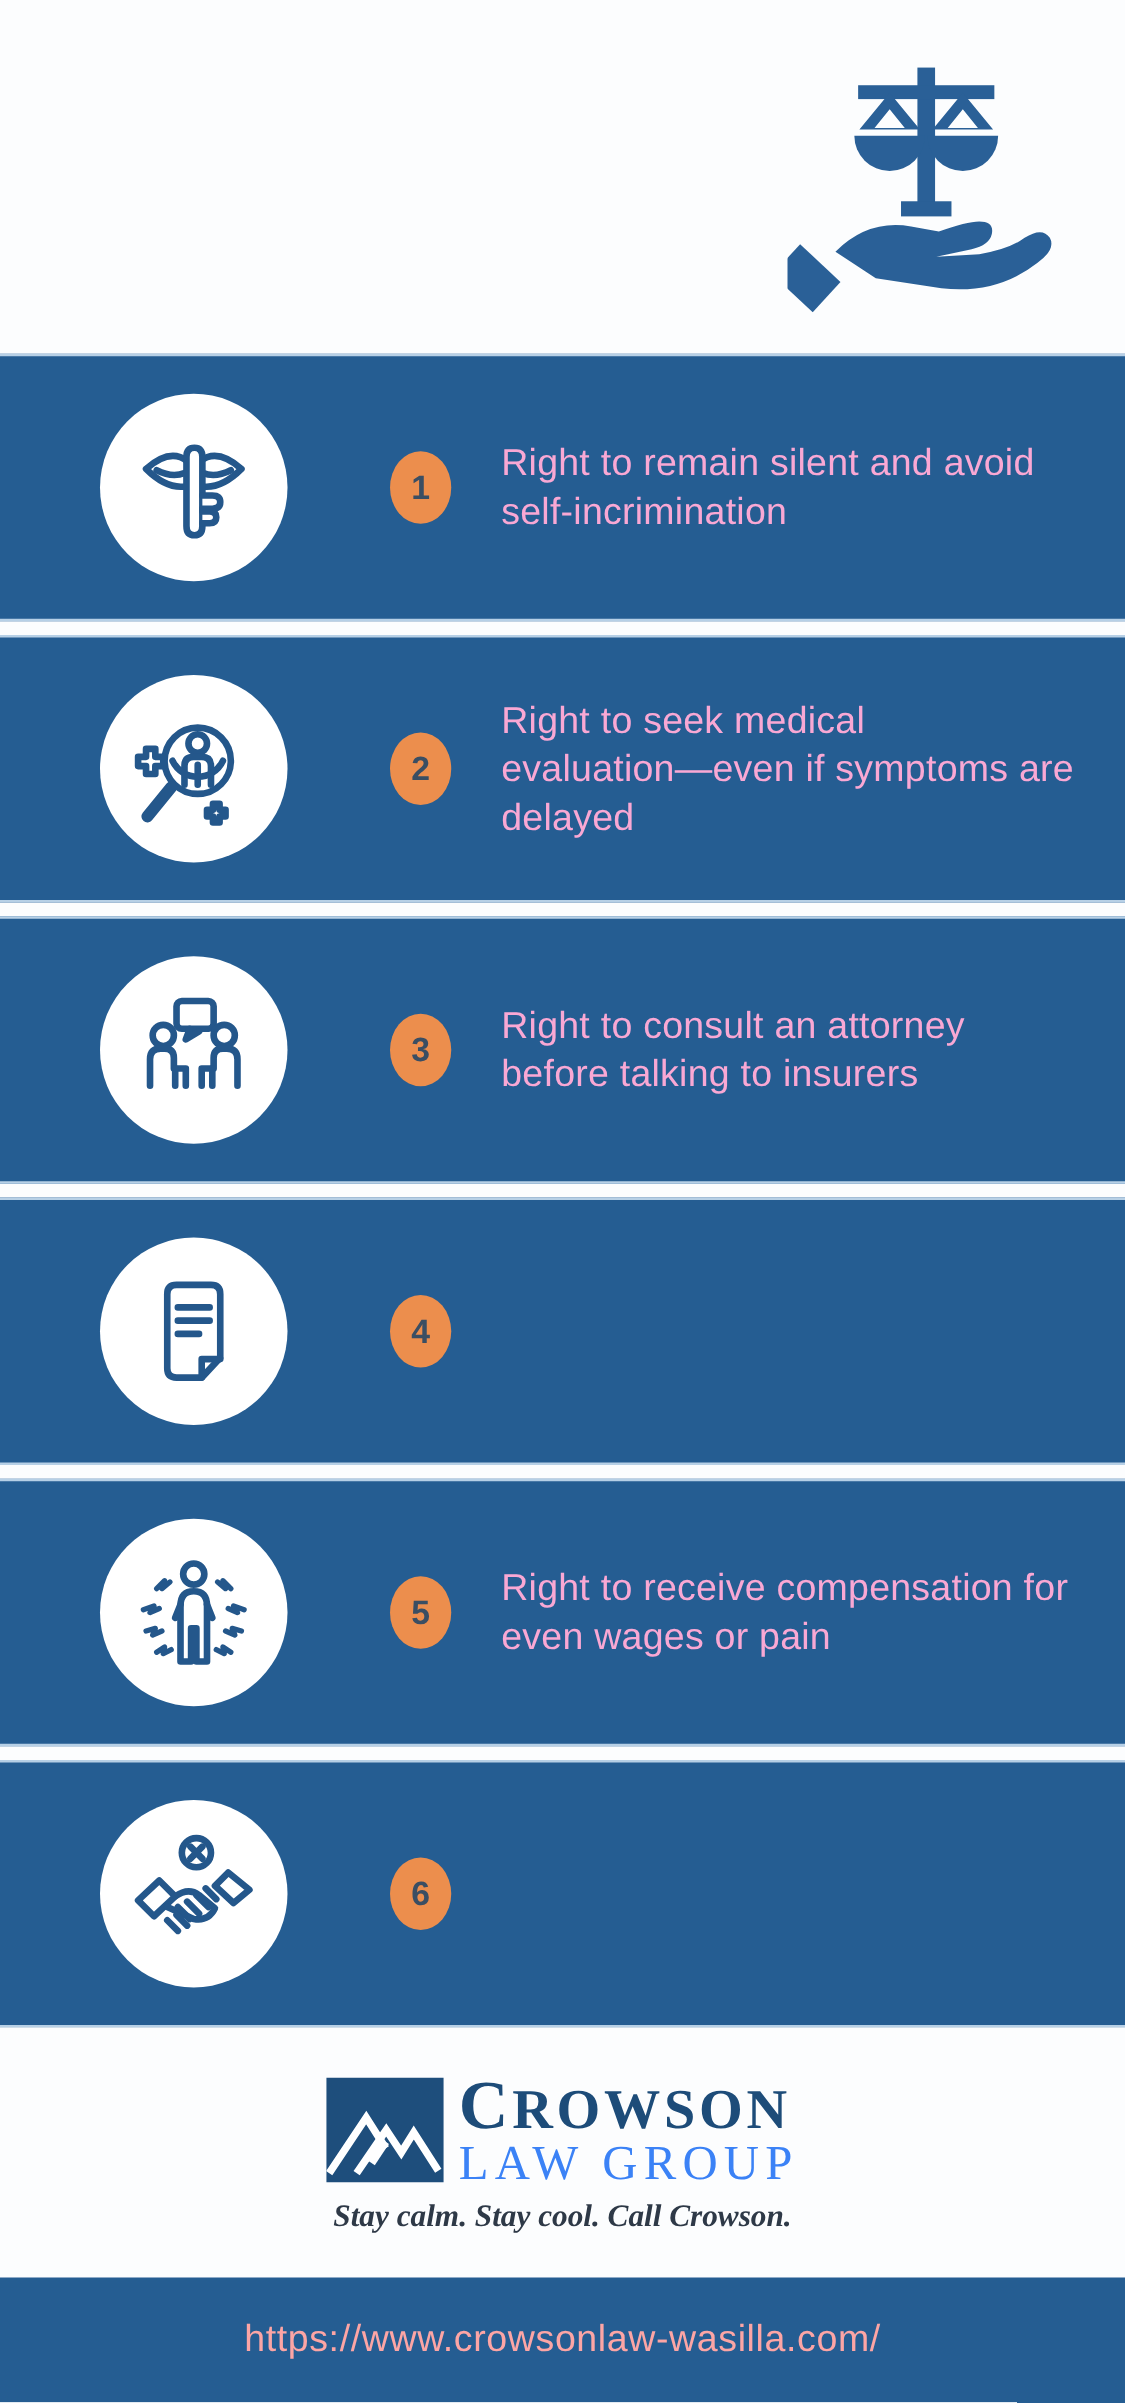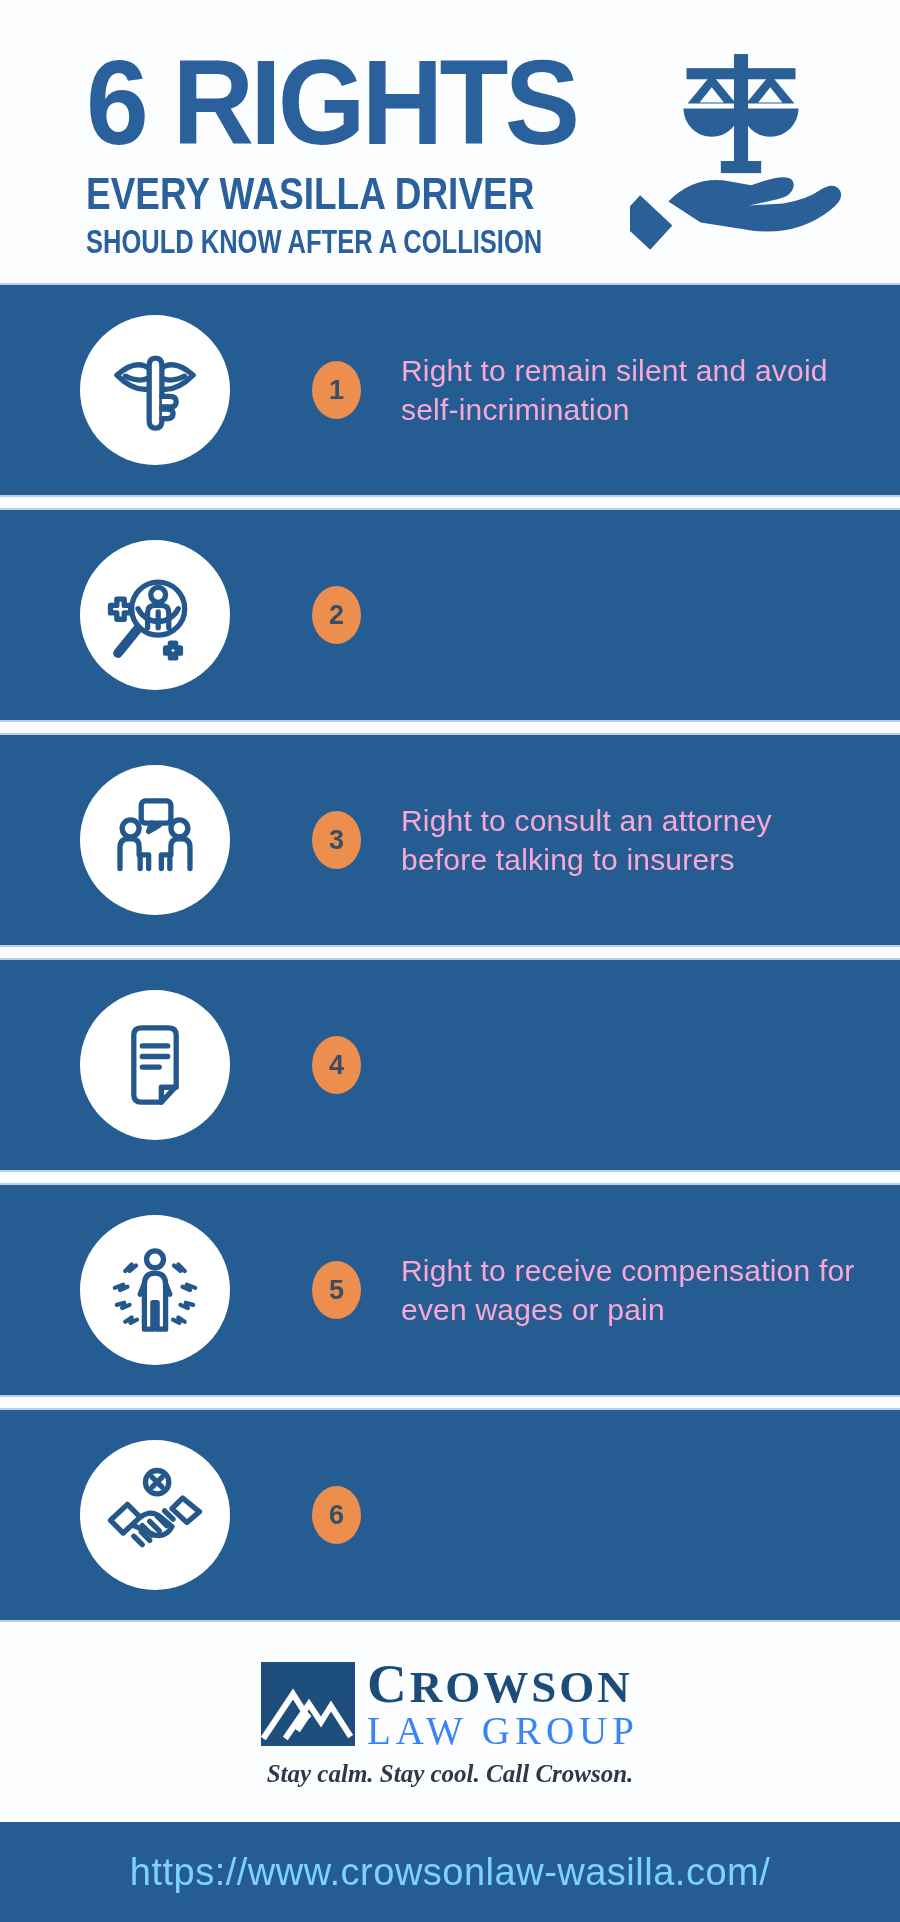--- a/index.html
+++ b/index.html
@@ -57,35 +57,30 @@
   .logo-name::first-letter{font-size:55px;}
   .logo-sub{color:#3b82f6;font-size:39px;line-height:1.05;letter-spacing:5px;font-weight:500;}
   .tagline{
     margin-top:9px;font-family:"Liberation Serif",serif;font-style:italic;font-weight:700;
     color:#2e3947;font-size:25px;
   }
   .footer-bar{
     position:absolute;top:1822px;left:0;width:900px;height:100px;background:#255d92;
     display:flex;align-items:center;justify-content:center;
   }
-  .url{color:#7dd3fc;font-size:38px;letter-spacing:.5px;}
+  .url{color:#fca5a5;font-size:30px;letter-spacing:.5px;}
   
   .licon{stroke:#24578b;fill:none;stroke-width:5;stroke-linecap:round;stroke-linejoin:round;}
 </style>
 </head>
 <body>
 
 <div class="page">
 
   <div class="header">
-    <div class="header-text">
-      <h1 class="title">6 RIGHTS</h1>
-      <div class="sub1">EVERY WASILLA DRIVER</div>
-      <div class="sub2">SHOULD KNOW AFTER A COLLISION</div>
-    </div>
     <div class="header-icon">
       <svg viewBox="0 0 220 200">
         <g fill="#2a6097">
           <rect x="103" y="6" width="14" height="110"></rect>
           <rect x="56" y="20" width="108" height="11"></rect>
           <rect x="90" y="112" width="40" height="12"></rect>
           <path d="M57 55 L105 55 L81 26 Z M69 54 L93 54 L81 39 Z" fill-rule="evenodd"></path>
           <path d="M115 55 L163 55 L139 26 Z M127 54 L151 54 L139 39 Z" fill-rule="evenodd"></path>
           <path d="M53 60 A28 28 0 0 0 109 60 Z"></path>
           <path d="M111 60 A28 28 0 0 0 167 60 Z"></path>
@@ -128,20 +123,23 @@
             <path d="M34 44 A21 21 0 0 0 72 44"></path>
             <path stroke-width="9" d="M33 64 L15 86"></path>
             <path d="M8 41 h6 v-6 h7 v6 h6 v7 h-6 v6 h-7 v-6 h-6 z"></path>
             <path d="M60 81 h4.5 v-4.5 h5 v4.5 h4.5 v5 h-4.5 v4.5 h-5 v-4.5 h-4.5 z"></path>
           </g>
         </svg>
       </div>
       <div class="badge">
         <span>2</span>
       </div>
+      <div class="rtext">Right to seek medical
+evaluation—even if symptoms are
+delayed</div>
     </div>
 
     <div class="row">
       <div class="circle">
         <svg viewBox="0 0 100 100">
           <g class="licon">
             <rect x="37" y="13" width="28" height="21" rx="4"></rect>
             <path d="M47 34 L44 42 L54 36"></path>
             <circle cx="27" cy="39" r="8"></circle>
             <path d="M17 77 V57 Q17 49 25 49 h3 q7 0 7 7 v8 h9 v13"></path>

